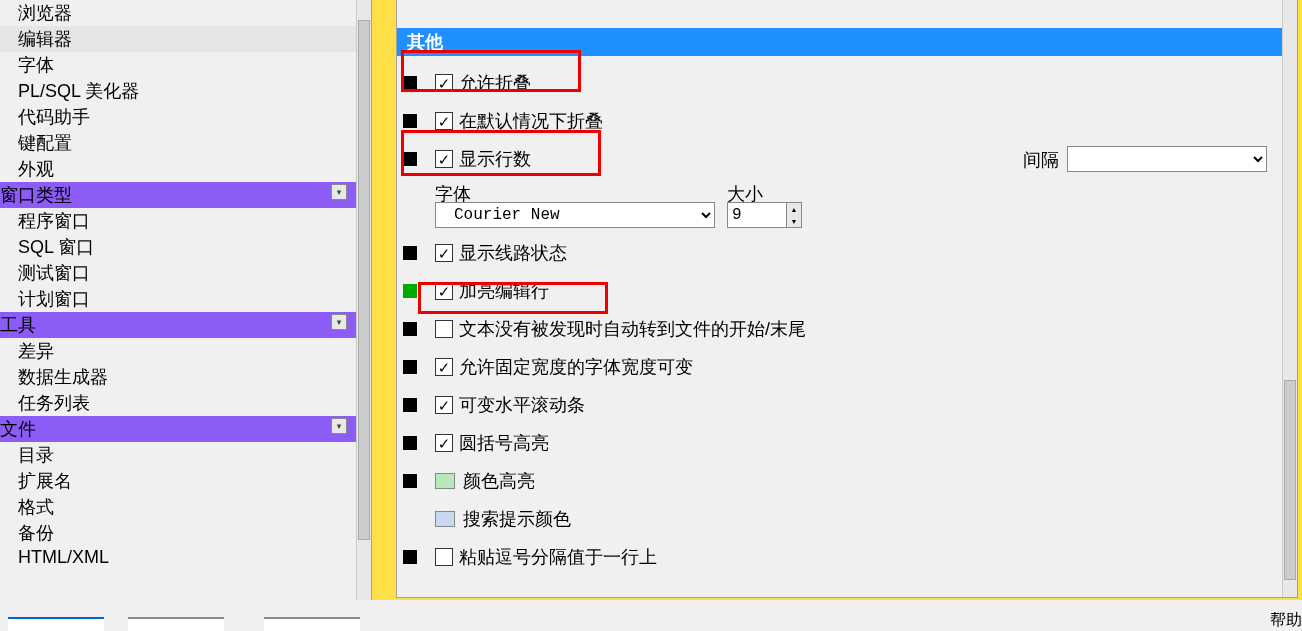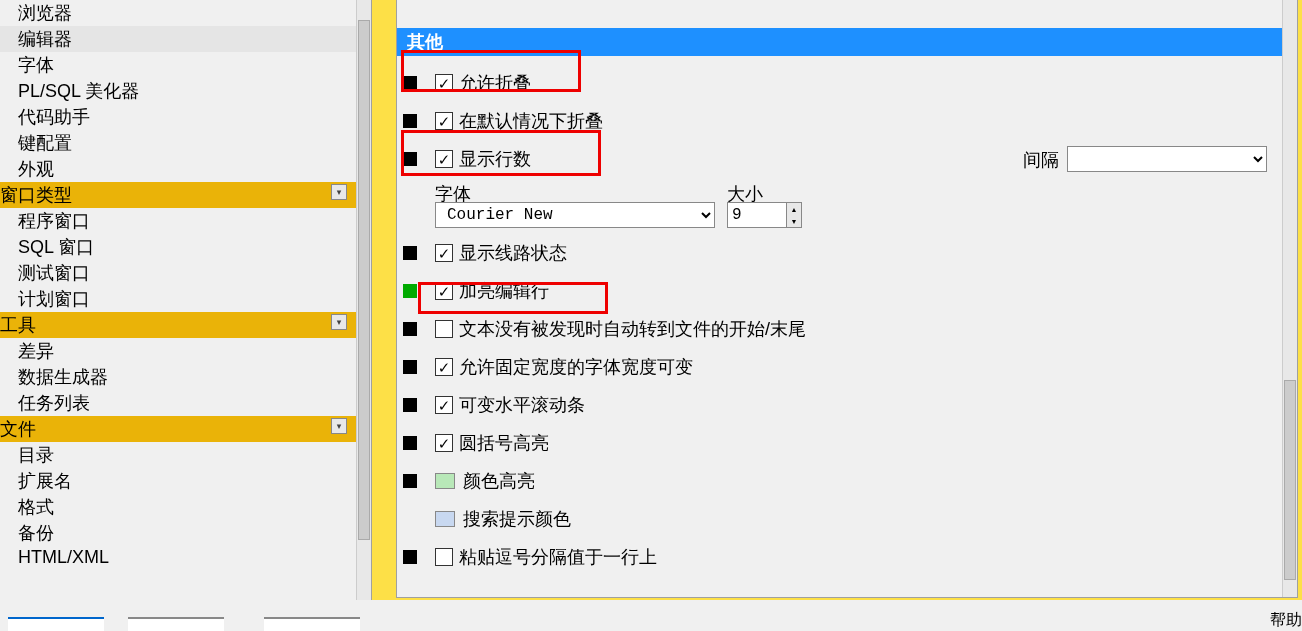--- a/index.html
+++ b/index.html
@@ -5,21 +5,21 @@
 * { box-sizing: border-box; margin: 0; padding: 0; font-family: "Microsoft YaHei", SimSun, sans-serif; }
 body { background: #f0f0f0; width: 1302px; height: 631px; overflow: hidden; position: relative; }
 
 .container { display: flex; height: 600px; }
 
 .sidebar { width: 372px; background: #f0f0f0; border-right: 1px solid #a0a0a0; overflow: hidden; position: relative; }
 .sidebar-inner { position: relative; }
 
 .tree-item { font-size: 18px; padding: 1px 0 1px 18px; cursor: default; white-space: nowrap; }
 .tree-item.selected { background: #e5e5e5; }
-.tree-header { font-size: 18px; padding: 1px 0 1px 0; cursor: default; position: relative; background: #eab308; font-weight: normal; }
+.tree-header { font-size: 18px; padding: 1px 0 1px 0; cursor: default; position: relative; background: #8b5cf6; font-weight: normal; }
 .tree-header .expand-btn { position: absolute; right: 24px; top: 2px; width: 16px; height: 16px; border: 1px solid #888; background: #e8e8e8; display: inline-flex; align-items: center; justify-content: center; font-size: 9px; line-height: 1; color: #444; }
 
 .main { flex: 1; background: #fde047; position: relative; padding: 0 4px; }
 .main-inner { border: 1px solid #a0a0a0; border-top: none; background: #f0f0f0; height: 598px; margin-left: 20px; overflow: hidden; position: relative; }
 
 .section-header { background: #1e90ff; color: #fff; font-size: 18px; padding: 2px 10px; font-weight: bold; margin-top: 28px; }
 
 .rows { padding: 8px 10px 0 6px; }
 .row { display: flex; align-items: center; min-height: 38px; position: relative; }
 .bullet { width: 14px; height: 14px; background: #000; margin-right: 18px; flex-shrink: 0; }
@@ -30,21 +30,21 @@
 .checkbox.checked::after { content: "✓"; font-size: 15px; line-height: 1; color: #000; }
 
 .row-label { font-size: 18px; }
 .color-swatch { width: 20px; height: 16px; border: 1px solid #888; margin-right: 8px; flex-shrink: 0; }
 .color-swatch.lightgreen { background: #b8e8b8; }
 .color-swatch.lightblue { background: #c8d8f0; }
 
 .font-row { display: flex; align-items: center; padding-left: 32px; margin-top: -4px; margin-bottom: 6px; }
 .font-labels { display: flex; align-items: center; padding-left: 32px; margin-top: 4px; }
 .font-label { font-size: 18px; }
-.font-select { width: 280px; height: 26px; border: 1px solid #888; background: #fff; font-family: "Courier New", monospace; font-size: 16px; padding: 0 7px; margin-right: 12px; }
+.font-select { width: 280px; height: 26px; border: 1px solid #888; background: #fff; font-family: "Courier New", monospace; font-size: 16px; padding: 0 14px; margin-right: 12px; }
 .size-input { width: 60px; height: 26px; border: 1px solid #888; background: #fff; font-family: "Courier New", monospace; font-size: 16px; padding: 0 4px; }
 .spinner { display: inline-flex; flex-direction: column; border: 1px solid #888; border-left: none; height: 26px; }
 .spinner-btn { width: 14px; height: 12px; background: #e8e8e8; border: none; font-size: 7px; line-height: 1; display: flex; align-items: center; justify-content: center; }
 
 .interval-box { position: absolute; right: 20px; display: flex; align-items: flex-end; }
 .interval-label { font-size: 18px; margin-right: 8px; }
 .interval-select { width: 200px; height: 26px; border: 1px solid #888; background: #fff; }
 
 .red-box { position: absolute; border: 3px solid #e00; pointer-events: none; z-index: 10; }
 .red-box.r1 { left: 401px; top: 50px; width: 180px; height: 42px; }

